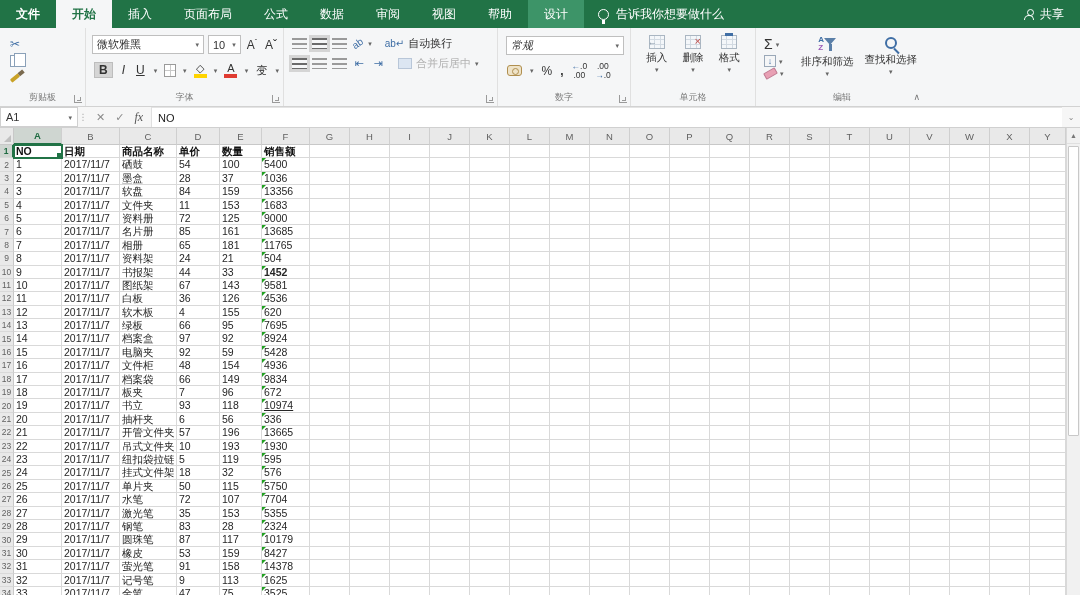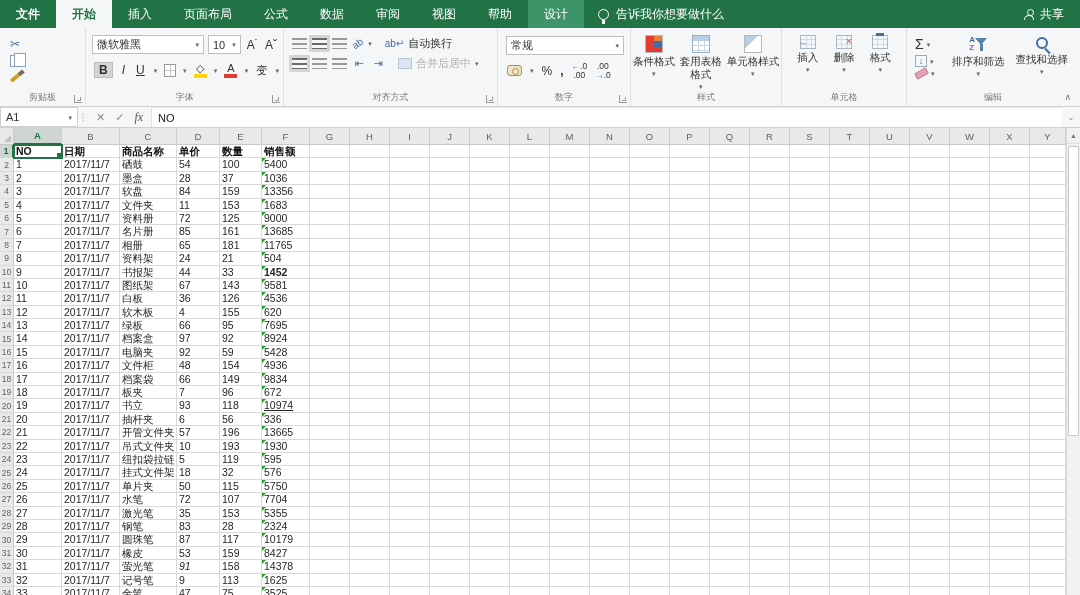--- a/index.html
+++ b/index.html
@@ -69,21 +69,21 @@
   .g-align { width:214px; }
   .alrow { display:flex; align-items:center; gap:5px; padding:5px 4px 0 8px; }
   .bars { width:15px; height:11px; background:repeating-linear-gradient(#9a9a9a 0 2px,#0000 2px 5px); }
   .bars.sel { outline:3px solid #d5d5d5; background:repeating-linear-gradient(#6a6a6a 0 2px,#0000 2px 5px); }
   .ab-rot { font-size:10px; color:#3f6ea5; transform:rotate(-35deg); display:inline-block; }
   .wrapbtn,.mergebtn { display:flex; align-items:center; gap:4px; font-size:11px; color:#333; padding-left:8px; }
   .wrapic { font-size:10px; color:#3f6ea5; }
   .mergeic { width:14px; height:11px; border:1px solid #b8c6d8; background:#dce6f2; }
 
   .g-num { width:133px; }
-  .numcombo { margin:5px 6px 0 8px; }
+  .numcombo { margin:5px 6px 0 8px;font-style:italic; }
   .numrow { display:flex; align-items:center; gap:8px; padding:7px 4px 0 9px; font-size:12px; color:#333; }
   .coin { width:15px; height:11px; border:1px solid #b08f4f; border-radius:3px; background:#efe3c8; position:relative; }
   .coin:after { content:""; position:absolute; left:4px; top:2px; width:5px; height:5px; border:1px solid #b08f4f; border-radius:50%; }
   .deci { font-size:8.5px; line-height:1; color:#333; text-align:center; }
   .deci .a { color:#3f6ea5; }
 
   .g-style { width:151px; }
   .g-cells { width:125px; }
   .g-edit { width:172px; border-right:none; }
   .stackrow { display:flex; justify-content:space-evenly; padding-top:4px; }
@@ -254,61 +254,40 @@
         <span class="bars"></span>
         <span class="bars"></span>
         <span class="sicon">⇤</span>
         <span class="sicon">⇥</span>
         <span class="mergebtn grey">
           <span class="mergeic"></span>
           <span>合并后居中</span>
           <span class="arr">▾</span>
         </span>
       </div>
-      <div class="glabel">对齐方式</div>
       <div class="launcher"></div>
     </div>
 
     <div class="group g-num">
       <div class="combo numcombo">
         <span>常规</span>
         <span class="arr">▾</span>
       </div>
       <div class="numrow">
         <span class="coin"></span>
         <span class="arr">▾</span>
         <span>%</span>
         <span style="font-weight:bold">,</span>
         <span class="deci"><span class="a">←</span>.0<br>.00</span>
         <span class="deci">.00<br><span class="a">→</span>.0</span>
       </div>
       <div class="glabel">数字</div>
       <div class="launcher"></div>
     </div>
 
-    <div class="group g-style">
-      <div class="stackrow">
-        <div class="stackbtn">
-          <span class="cficon"></span>
-          <span>条件格式</span>
-          <span class="arr">▾</span>
-        </div>
-        <div class="stackbtn">
-          <span class="tbicon"></span>
-          <span style="width:48px">套用表格格式</span>
-          <span class="arr">▾</span>
-        </div>
-        <div class="stackbtn">
-          <span class="csicon"></span>
-          <span>单元格样式</span>
-          <span class="arr">▾</span>
-        </div>
-      </div>
-      <div class="glabel">样式</div>
-    </div>
 
     <div class="group g-cells">
       <div class="stackrow">
         <div class="stackbtn">
           <span class="cellicon ins"></span>
           <span>插入</span>
           <span class="arr">▾</span>
         </div>
         <div class="stackbtn">
           <span class="cellicon del"></span>
@@ -1274,21 +1253,21 @@
         <div class="cell" style="width: 40px;"></div>
         <div class="cell" style="width: 40px;"></div>
         <div class="cell" style="width: 40px;"></div>
         <div class="cell" style="width: 36px;"></div>
       </div>
       <div class="row">
         <div class="row-num">32</div>
         <div class="cell" style="width: 48px;">31</div>
         <div class="cell" style="width: 58px;">2017/11/7</div>
         <div class="cell" style="width: 57px;">萤光笔</div>
-        <div class="cell" style="width: 43px; font-style: italic;">91</div>
+        <div class="cell" style="width: 43px;">91</div>
         <div class="cell" style="width: 42px;">158</div>
         <div class="cell err" style="width: 48px;">14378</div>
         <div class="cell" style="width: 40px;"></div>
         <div class="cell" style="width: 40px;"></div>
         <div class="cell" style="width: 40px;"></div>
         <div class="cell" style="width: 40px;"></div>
         <div class="cell" style="width: 40px;"></div>
         <div class="cell" style="width: 40px;"></div>
         <div class="cell" style="width: 40px;"></div>
         <div class="cell" style="width: 40px;"></div>

